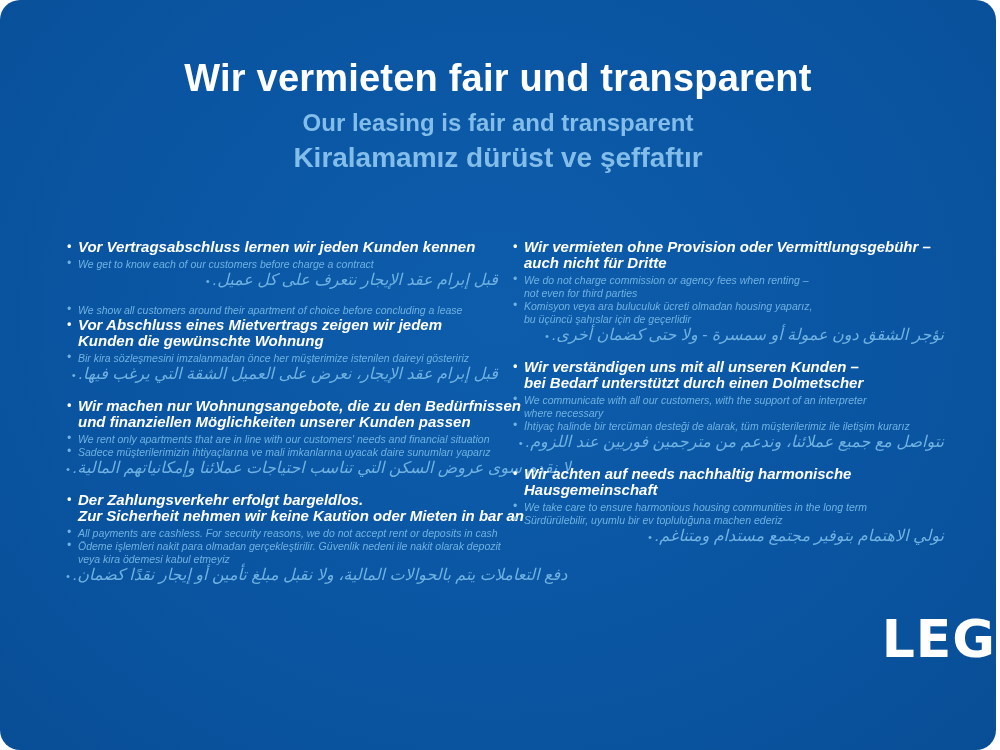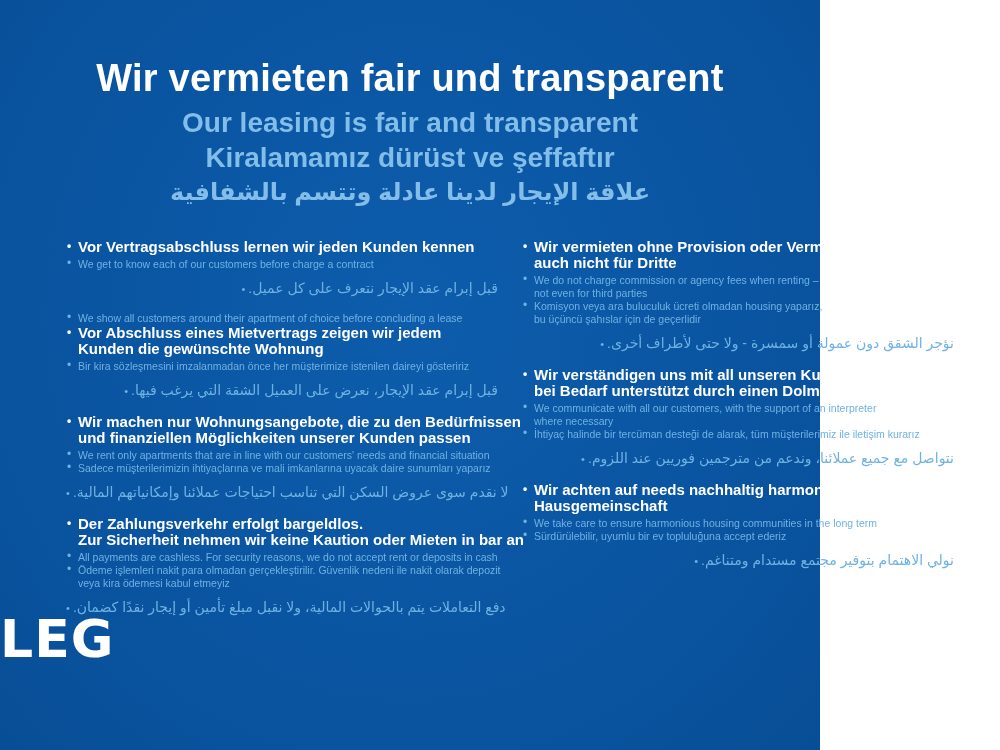--- a/index.html
+++ b/index.html
@@ -8,60 +8,60 @@
     --sub:#83bde9;
     --body:#6fb2e2;
     --logo:#ffffff;
   }
   html,body{margin:0;padding:0;}
   body{
     width:1000px;height:750px;overflow:hidden;
     font-family:"Liberation Sans","DejaVu Sans",sans-serif;
   }
   .poster{
-    position:absolute;left:0;top:0;width:820px;height:750px;
+    position:absolute;left:0;top:0;width:996px;height:750px;
     background:radial-gradient(ellipse at 50% 42%, #0d5dac 0%, var(--bg) 55%, #084e96 100%);
+    border-radius:20px;
   }
   
   .header{position:absolute;top:56px;left:0;width:100%;text-align:center;}
   .title-de{font-size:38px;font-weight:bold;color:var(--title);line-height:44px;letter-spacing:0.2px;}
-  .title-en{font-size:28px;font-weight:bold;color:var(--sub);line-height:33px;margin-top:6px;}
+  .title-en{font-size:24px;font-weight:bold;color:var(--sub);line-height:33px;margin-top:6px;}
   .title-tr{font-size:28px;font-weight:bold;color:var(--sub);line-height:33px;margin-top:2px;}
   .title-ar{font-size:24px;font-weight:bold;color:var(--sub);line-height:30px;margin-top:3px;}
   
-  .cols{position:absolute;left:66px;top:239px;width:886px;display:flex;gap:24px;}
+  .cols{position:absolute;left:66px;top:239px;width:886px;display:flex;gap:14px;font-style:italic;}
   .col{width:432px;flex:0 0 432px;}
   .block{margin-bottom:15px;}
   .line{position:relative;padding-left:12px;white-space:pre;}
   .line::before{content:"•";position:absolute;left:1px;top:-1px;font-size:12px;}
   .de{color:var(--title);font-weight:bold;font-size:15px;line-height:16px;margin-bottom:3px;}
   .de::before{color:var(--title);}
   .en,.tr{color:var(--body);font-size:10.5px;line-height:13px;}
   .en::before,.tr::before{color:var(--body);}
-  .ar{color:var(--body);font-size:14px;line-height:16px;text-align:right;white-space:pre;margin-top:9px;}
+  .ar{color:var(--body);font-size:16px;line-height:16px;text-align:right;white-space:pre;margin-top:1px;}
   .ar::before{content:"• ";font-size:11px;}
   .ar-run{direction:rtl;unicode-bidi:isolate;}
   
-  .logo-wrap{position:absolute;top:610px;left:0;width:100%;text-align:left;}
+  .logo-wrap{position:absolute;top:610px;left:0;width:100%;text-align:right;}
   .logo{
     display:inline-block;color:var(--logo);
     font-family:"DejaVu Sans","Liberation Sans",sans-serif;
     font-size:52px;font-weight:bold;letter-spacing:1px;line-height:58px;
   }
 </style>
 </head>
 <body>
 
 <div class="poster">
 
   <header class="header">
     <div class="title-de">Wir vermieten fair und transparent</div>
     <div class="title-en">Our leasing is fair and transparent</div>
     <div class="title-tr">Kiralamamız dürüst ve şeffaftır</div>
-    <div class="title-ar">علاقة الإيجار لدينا عادلة وتتسم بالشفافية</div>
   </header>
 
   <div class="cols">
     <div class="col" id="col-left">
   <div class="block">
     <div class="line de">Vor Vertragsabschluss lernen wir jeden Kunden kennen</div>
     <div class="line en">We get to know each of our customers before charge a contract</div>
     <div class="ar"><span class="ar-run">قبل إبرام عقد الإيجار نتعرف على كل عميل.</span></div>
   </div>
 
@@ -91,37 +91,37 @@
   </div>
 </div>
     <div class="col" id="col-right">
   <div class="block">
     <div class="line de">Wir vermieten ohne Provision oder Vermittlungsgebühr –
 auch nicht für Dritte</div>
     <div class="line en">We do not charge commission or agency fees when renting –
 not even for third parties</div>
     <div class="line tr">Komisyon veya ara buluculuk ücreti olmadan housing yaparız,
 bu üçüncü şahıslar için de geçerlidir</div>
-    <div class="ar"><span class="ar-run">نؤجر الشقق دون عمولة أو سمسرة - ولا حتى لأطراف أخرى.</span></div>
+    <div class="ar"><span class="ar-run">نؤجر الشقق دون عمولة أو سمسرة - ولا حتى كضمان أخرى.</span></div>
   </div>
 
   <div class="block">
     <div class="line de">Wir verständigen uns mit all unseren Kunden –
 bei Bedarf unterstützt durch einen Dolmetscher</div>
     <div class="line en">We communicate with all our customers, with the support of an interpreter
 where necessary</div>
     <div class="line tr">İhtiyaç halinde bir tercüman desteği de alarak, tüm müşterilerimiz ile iletişim kurarız</div>
     <div class="ar"><span class="ar-run">نتواصل مع جميع عملائنا، وندعم من مترجمين فوريين عند اللزوم.</span></div>
   </div>
 
   <div class="block">
     <div class="line de">Wir achten auf needs nachhaltig harmonische
 Hausgemeinschaft</div>
     <div class="line en">We take care to ensure harmonious housing communities in the long term</div>
-    <div class="line tr">Sürdürülebilir, uyumlu bir ev topluluğuna accept ederiz</div>
+    <div class="line tr">Sürdürülebilir, uyumlu bir ev topluluğuna machen ederiz</div>
     <div class="ar"><span class="ar-run">نولي الاهتمام بتوفير مجتمع مستدام ومتناغم.</span></div>
   </div>
 </div>
   </div>
 
   <footer class="logo-wrap">
     <div class="logo">LEG</div>
   </footer>
 
 </div>

